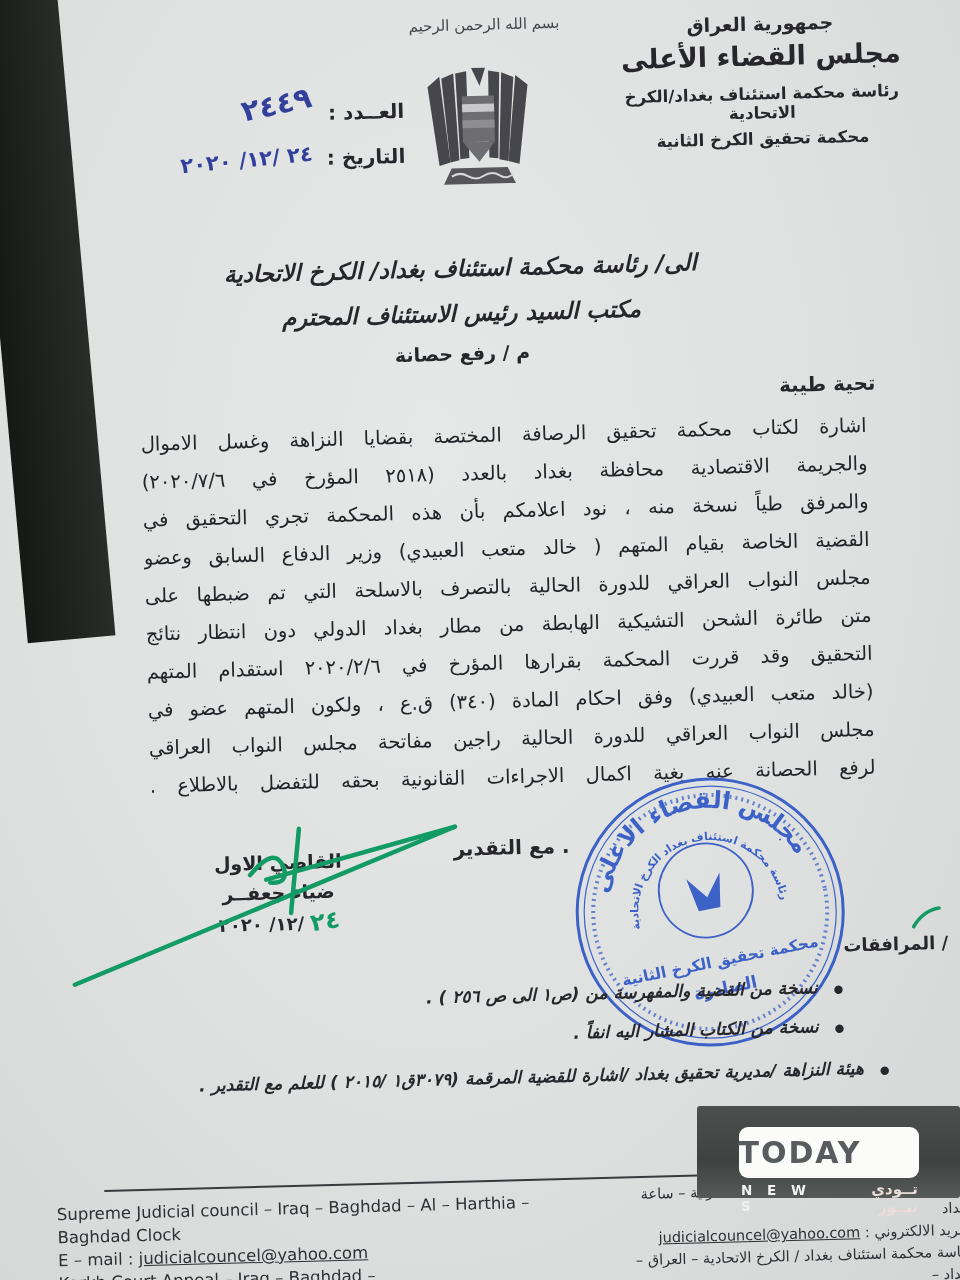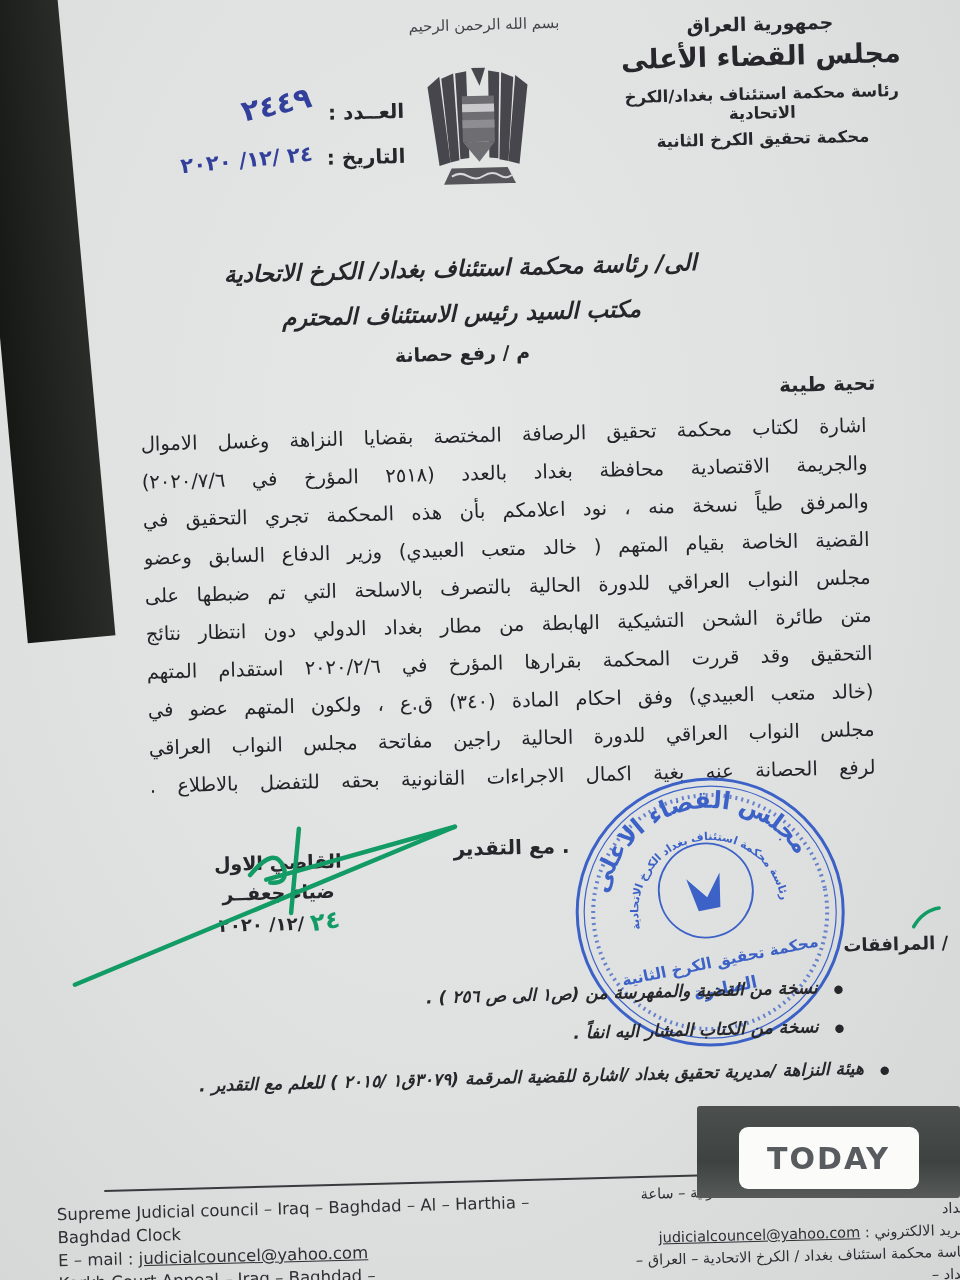--- a/index.html
+++ b/index.html
@@ -61,22 +61,22 @@
 
   .divider{top:1180px;left:90px;width:868px;height:2px;background:#3a3a3e;}
   .footer-en{top:1192px;left:42px;width:520px;font-size:16.5px;color:#2e2e33;line-height:23px;font-weight:500;}
   .footer-ar{top:1187px;right:4px;width:352px;direction:rtl;font-size:14.5px;color:#2e2e33;
              line-height:22px;text-align:right;}
   .u{text-decoration:underline;}
 
   .wm-band{left:697px;top:1106px;width:263px;height:92px;
            background:linear-gradient(180deg,#4b4f4e 0%,#3e4241 60%,#565a58 100%);
            border-radius:3px;}
-  .wm-box{margin:21px auto 0;width:180px;height:62px;background:#fbfbfa;border-radius:9px;
-          display:flex;align-items:center;justify-content:center;}
+  .wm-box{margin:21px auto 0;width:180px;height:51px;background:#fbfbfa;border-radius:9px;
+          display:flex;align-items:center;}
   .wm-today{font-size:30px;font-weight:bold;color:#595c5f;letter-spacing:2px;}
   .wm-sub{display:flex;justify-content:space-between;align-items:center;padding:0 42px 0 44px;margin-top:2px;}
   .wm-news{font-size:13.5px;font-weight:bold;color:#f2f2f0;letter-spacing:5px;}
   .wm-news-ar{font-size:15px;font-weight:bold;color:#ecdcda;direction:rtl;}
 </style>
 </head>
 <body>
 
 <div class="photo">
   <div class="paper"></div>
@@ -222,14 +222,18 @@
     </div>
 
   </div>
 
   <div class="edge-left"></div>
 
   <div class="abs wm-band">
     <div class="wm-box">
       <span class="wm-today">TODAY</span>
     </div>
+    <div class="wm-sub">
+      <span class="wm-news">N E W S</span>
+      <span class="wm-news-ar">تــودي نيــوز</span>
+    </div>
   </div>
 </div>
 
 </body></html>

